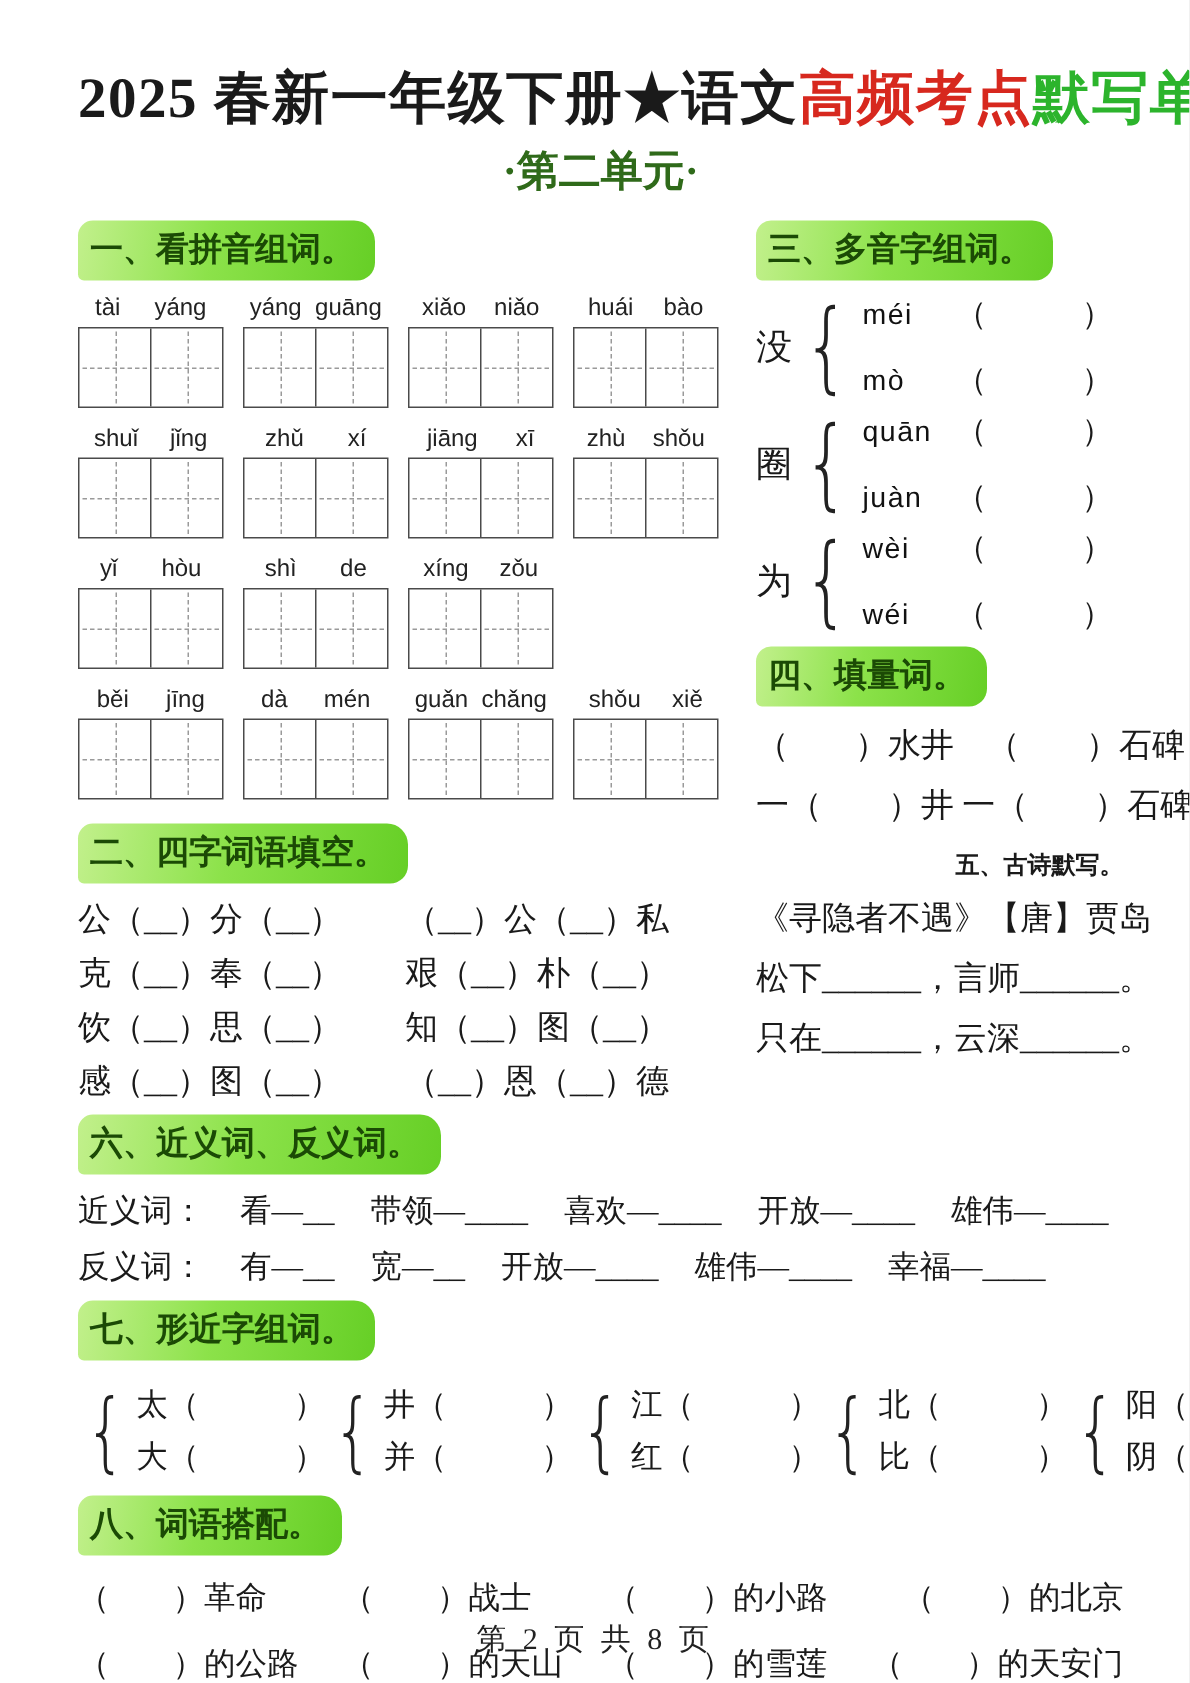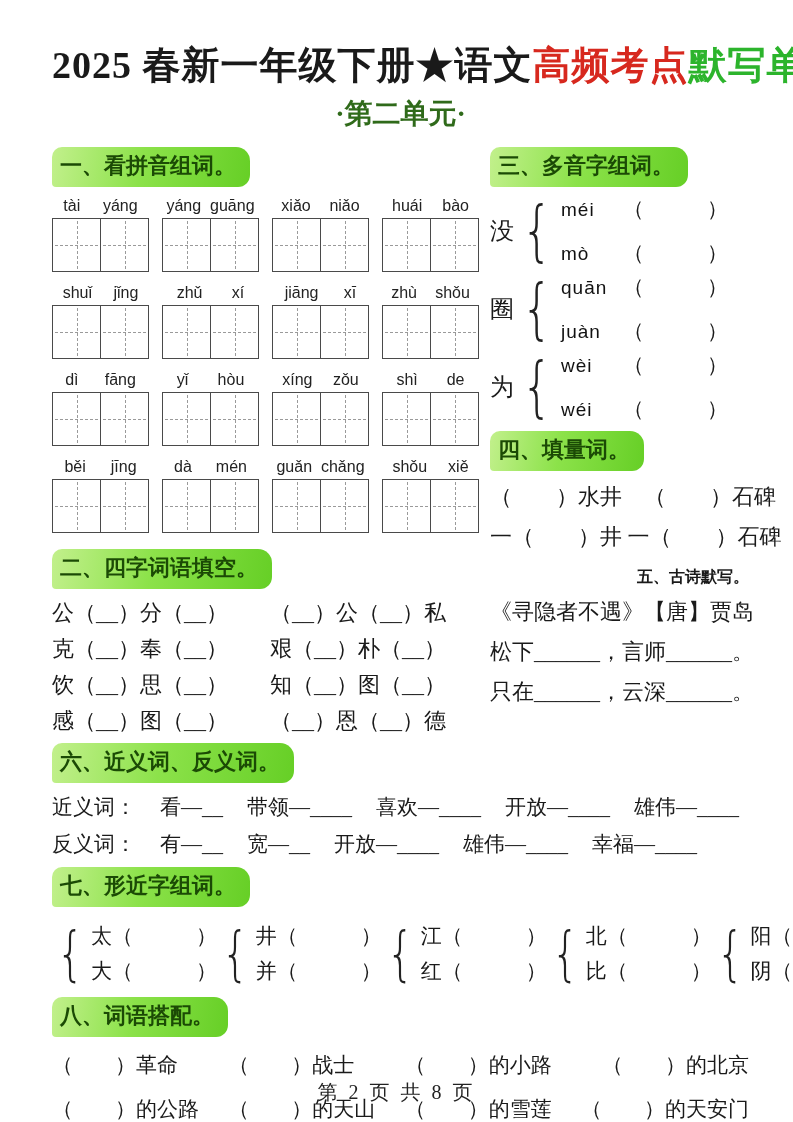--- a/index.html
+++ b/index.html
@@ -19,21 +19,21 @@
   }
   .pill{
     display:inline-block;
     background:linear-gradient(100deg,#c2f08c 0%,#8ce24a 45%,#66cf26 100%);
     color:#1b4a05;font-weight:bold;font-size:22px;
     font-family:"Liberation Sans",sans-serif;
     padding:4px 14px 6px 8px;border-radius:10px 14px 12px 4px;
     margin:4px 0 6px 0;white-space:nowrap;
   }
   .plainhead{font-size:16px;font-weight:bold;margin:10px 0 4px 0;text-align:right;}
-  .cols{display:flex;gap:10px;align-items:flex-start;}
+  .cols{display:flex;gap:24px;align-items:flex-start;}
   .col-left{width:428px;flex:none;}
   .col-right{flex:1;min-width:0;}
   
   .pin-row{display:flex;gap:13px;margin:4px 0 12px 0;}
   .pg{width:97px;flex:none;}
   .pys{
     display:flex;justify-content:space-around;
     font-family:"Liberation Sans",sans-serif;font-size:16px;color:#222;
     margin-bottom:3px;white-space:nowrap;
   }
@@ -171,52 +171,42 @@
           <div class="tzg">
               <div class="cell"></div>
               <div class="cell"></div>
             </div>
         </div>
       </div>
 
       <div class="pin-row">
         <div class="pg">
           <div class="pys">
-              <span>dì</span>
-              <span>fāng</span>
-            </div>
-          <div class="tzg">
-              <div class="cell"></div>
-              <div class="cell"></div>
-            </div>
-        </div>
-        <div class="pg">
-          <div class="pys">
               <span>yǐ</span>
               <span>hòu</span>
             </div>
           <div class="tzg">
               <div class="cell"></div>
               <div class="cell"></div>
             </div>
         </div>
         <div class="pg">
           <div class="pys">
+              <span>shì</span>
+              <span>de</span>
+            </div>
+          <div class="tzg">
+              <div class="cell"></div>
+              <div class="cell"></div>
+            </div>
+        </div>
+        <div class="pg">
+          <div class="pys">
               <span>xíng</span>
               <span>zǒu</span>
-            </div>
-          <div class="tzg">
-              <div class="cell"></div>
-              <div class="cell"></div>
-            </div>
-        </div>
-        <div class="pg">
-          <div class="pys">
-              <span>shì</span>
-              <span>de</span>
             </div>
           <div class="tzg">
               <div class="cell"></div>
               <div class="cell"></div>
             </div>
         </div>
       </div>
 
       <div class="pin-row">
         <div class="pg">

